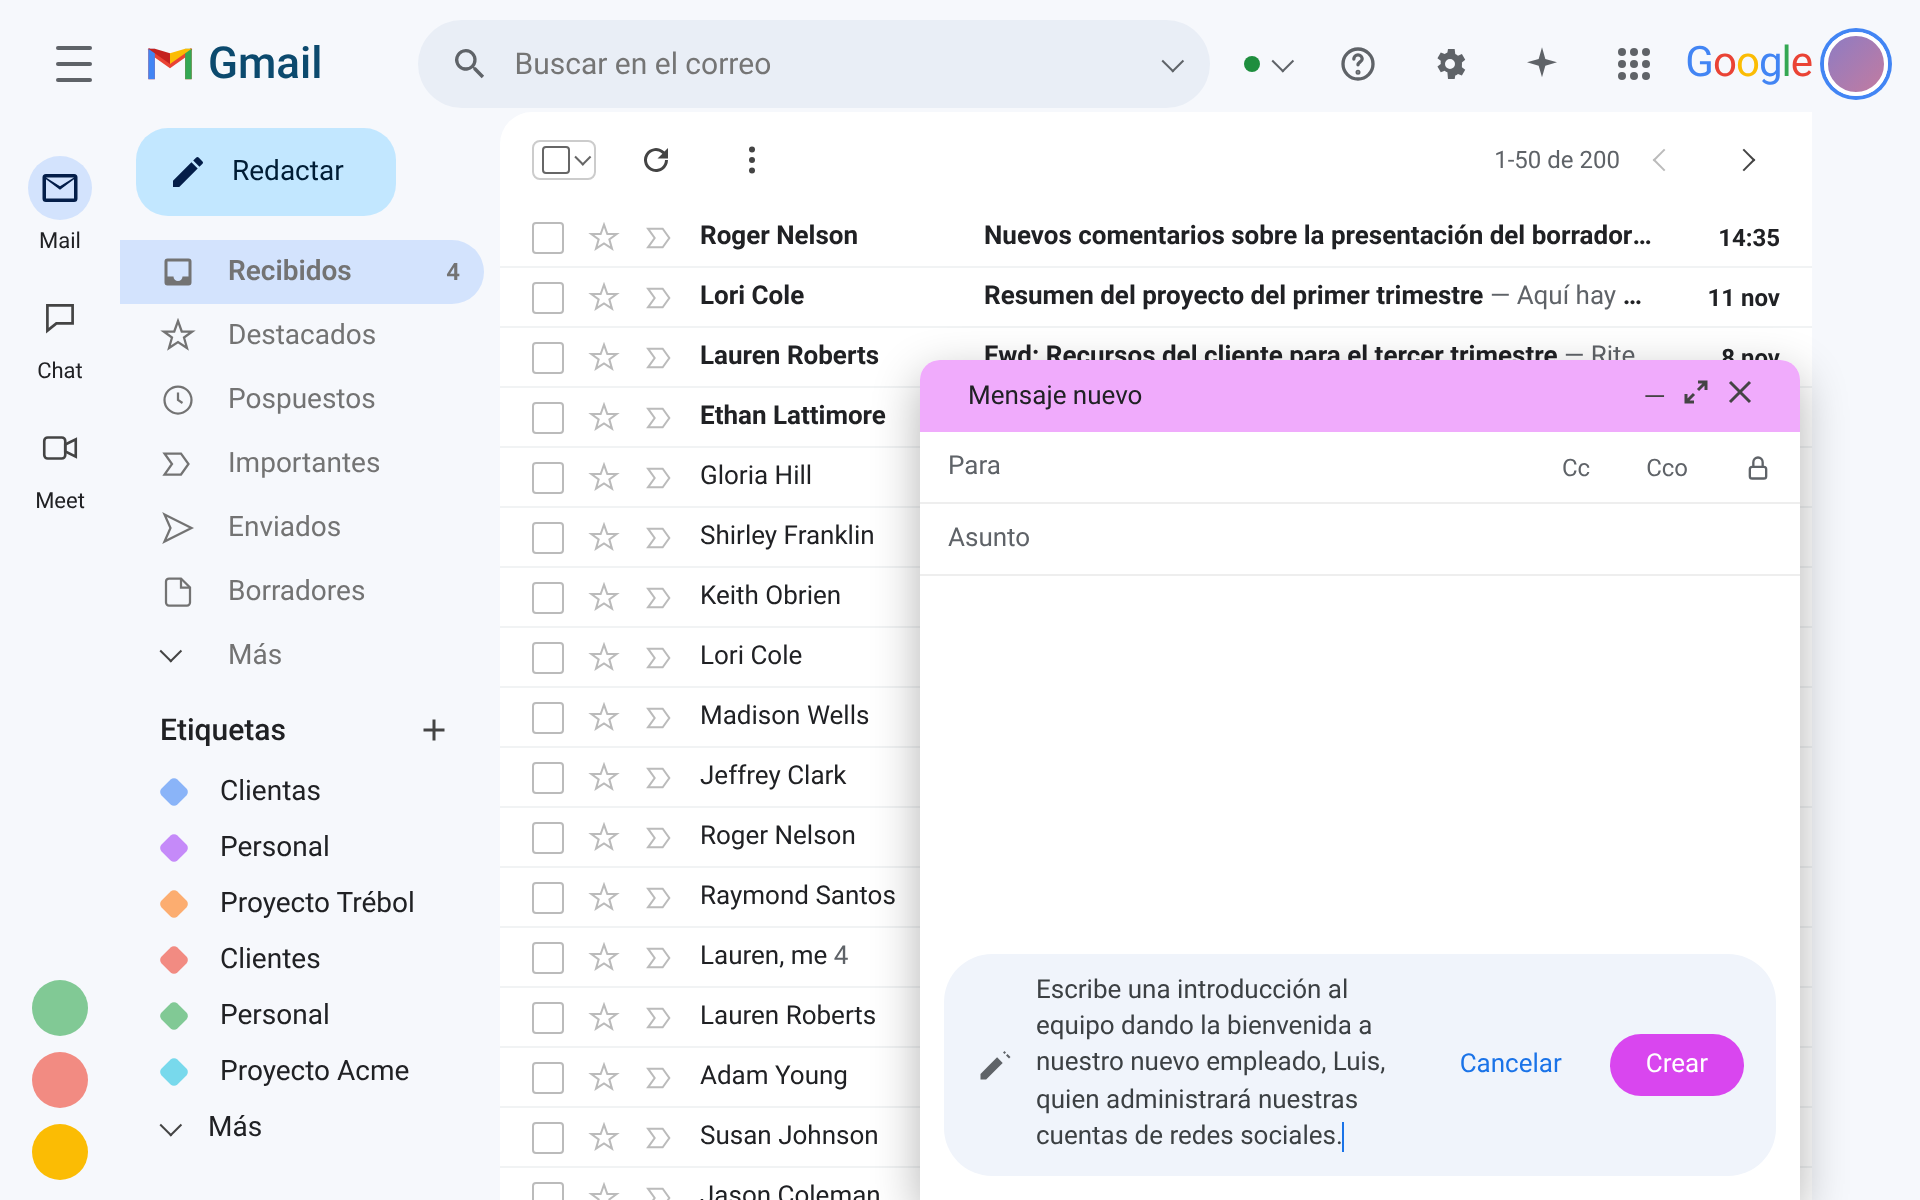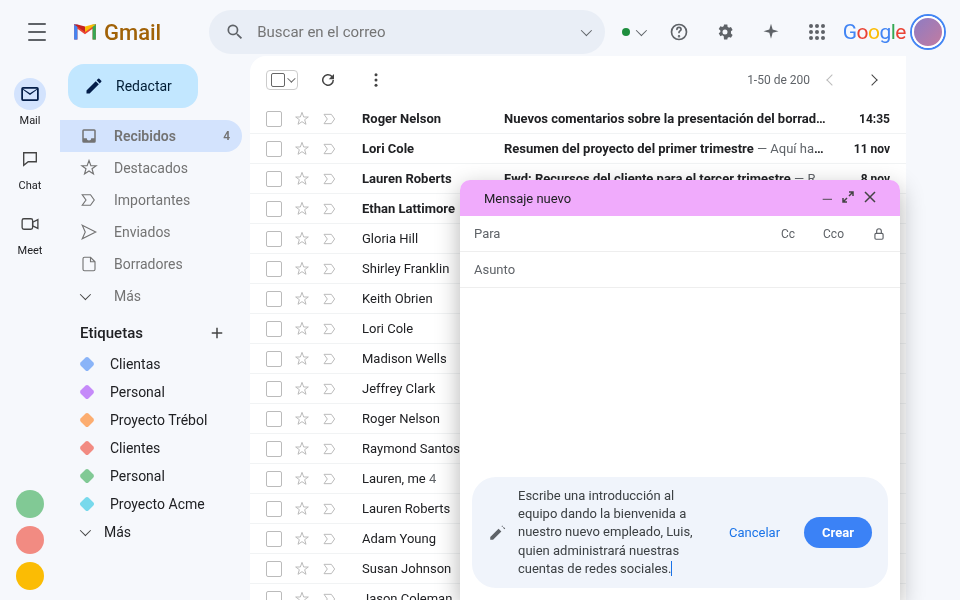--- a/index.html
+++ b/index.html
@@ -3,21 +3,21 @@
 <meta charset="utf-8">
 <style>
 * { margin:0; padding:0; box-sizing:border-box; font-family:'Google Sans',Roboto,Arial,sans-serif; }
 body { width:960px; height:600px; background:#f6f8fc; overflow:hidden; position:relative; color:#202124; font-size:14px; }
 
 
 .header { height:64px; display:flex; align-items:center; padding:0 16px; gap:8px; }
 .burger { width:24px; height:24px; padding:12px; box-sizing:content-box; cursor:pointer; display:flex; flex-direction:column; justify-content:space-around; }
 .burger span { height:2px; background:#5f6368; border-radius:1px; width:18px; }
 .logo { display:flex; align-items:center; gap:6px; margin-right:40px; }
-.logo-m { font-size:22px; font-weight:500; color:#a16207; }
+.logo-m { font-size:22px; font-weight:500; color:#0c4a6e; }
 .search { flex:1; max-width:420px; height:44px; background:#e9eef6; border-radius:22px; display:flex; align-items:center; padding:0 16px; gap:12px; color:#5f6368; }
 .search input { border:none; background:transparent; flex:1; font-size:15px; outline:none; color:#202124; }
 .hdr-icons { display:flex; align-items:center; gap:6px; margin-left:auto; }
 .hicon { width:40px; height:40px; border-radius:50%; display:flex; align-items:center; justify-content:center; cursor:pointer; color:#5f6368; }
 .status-dot { width:8px; height:8px; border-radius:50%; background:#1e8e3e; }
 .google-word { font-size:21px; letter-spacing:-.5px; }
 .google-word span:nth-child(1){color:#4285f4}.google-word span:nth-child(2){color:#ea4335}.google-word span:nth-child(3){color:#fbbc04}.google-word span:nth-child(4){color:#4285f4}.google-word span:nth-child(5){color:#34a853}.google-word span:nth-child(6){color:#ea4335}
 .avatar { width:32px; height:32px; border-radius:50%; background:linear-gradient(135deg,#8e7cc3,#c27ba0); border:2px solid #fff; box-shadow:0 0 0 2px #4285f4; }
 
 
@@ -43,21 +43,21 @@
 .main { position:absolute; left:250px; right:54px; top:56px; bottom:0; background:#fff; border-radius:16px 0 0 0; overflow:hidden; }
 .toolbar { height:48px; display:flex; align-items:center; padding:0 16px; gap:12px; }
 .tb-sel { display:flex; align-items:center; gap:2px; border:1px solid #ccc; border-radius:4px; padding:2px 4px; }
 .tb-icon { width:36px; height:36px; border-radius:50%; display:flex; align-items:center; justify-content:center; cursor:pointer; color:#444; }
 .tb-right { margin-left:auto; display:flex; align-items:center; gap:4px; color:#5f6368; font-size:12px; }
 .rows { overflow-y:auto; height:calc(100% - 48px); }
 .row { height:30px; display:flex; align-items:center; padding:0 16px; gap:12px; border-bottom:1px solid #f1f3f4; cursor:pointer; font-size:13px; }
 .row.unread { font-weight:700; }
 .row .chk { width:16px; height:16px; border:1.5px solid #bbb; border-radius:2px; flex-shrink:0; }
 .row .star,.row .imp { color:#bbb; flex-shrink:0; }
-.row .sender { width:130px; flex-shrink:0; overflow:hidden; text-overflow:ellipsis; white-space:nowrap;margin-left:12px; }
+.row .sender { width:130px; flex-shrink:0; overflow:hidden; text-overflow:ellipsis; white-space:nowrap; }
 .row .subject { flex:1; overflow:hidden; text-overflow:ellipsis; white-space:nowrap; }
 .row .subject .preview { color:#5f6368; font-weight:400; }
 .row .date { width:50px; text-align:right; flex-shrink:0; font-size:12px; }
 
 
 .rpanel { position:absolute; right:0; top:56px; bottom:0; width:54px; display:flex; flex-direction:row; align-items:center; padding-top:12px; gap:18px; }
 .ricon { width:20px; height:20px; cursor:pointer; }
 .rpanel-bottom { margin-top:auto; margin-bottom:12px; }
 
 
@@ -66,21 +66,21 @@
 .cw-hdr-icons { margin-left:auto; display:flex; gap:10px; color:#444; }
 .cw-hdr-icons span { cursor:pointer; }
 .cw-field { height:36px; border-bottom:1px solid #eee; display:flex; align-items:center; padding:0 14px; font-size:13px; color:#5f6368; gap:8px; }
 .cw-field .right { margin-left:auto; display:flex; gap:28px; font-size:12px; }
 .cw-body { flex:1; }
 .cw-suggest { margin:8px 12px 12px; background:#f0f4fb; border-radius:24px; padding:10px 16px; display:flex; align-items:center; gap:12px; font-size:13px; color:#3c4043; }
 .cw-suggest .text { flex:1; line-height:1.4; }
 .cw-suggest .cursor { border-right:1.5px solid #1a73e8; animation:blink 1s infinite; }
 @keyframes blink { 50% { opacity:0; } }
 .cw-cancel { color:#1a73e8; cursor:pointer; padding:6px 12px; border-radius:16px; }
-.cw-create { background:#3b82f6; color:#fff; padding:8px 18px; border-radius:18px; cursor:pointer; font-weight:700; }
+.cw-create { background:#d946ef; color:#fff; padding:8px 18px; border-radius:18px; cursor:pointer; font-weight:400; }
 
 .chev { display:inline-block; width:8px; height:8px; border-right:1.5px solid currentColor; border-bottom:1.5px solid currentColor; }
 .chev.down { transform:rotate(45deg) translateY(-2px); }
 .chev.left { transform:rotate(135deg); }
 .chev.right { transform:rotate(-45deg); }
 </style>
 </head>
 <body>
 
 <div class="header">
@@ -193,20 +193,27 @@
             <path d="M19 3H5a2 2 0 00-2 2v14a2 2 0 002 2h14a2 2 0 002-2V5a2 2 0 00-2-2zm0 12h-4a3 3 0 01-6 0H5V5h14v10z"></path>
           </svg></span>
         <span>Recibidos</span>
         <span class="count">4</span>
       </div>
       <div class="nav-item">
         <span class="nicon"><svg width="18" height="18" viewBox="0 0 24 24" fill="none" stroke="currentColor" stroke-width="1.5">
             <path d="M12 2l2.5 7h7l-5.5 4 2 7-6-4-6 4 2-7L2.5 9h7z"></path>
           </svg></span>
         <span>Destacados</span>
+      </div>
+      <div class="nav-item">
+        <span class="nicon"><svg width="18" height="18" viewBox="0 0 24 24" fill="none" stroke="currentColor" stroke-width="1.5">
+            <circle cx="12" cy="12" r="9"></circle>
+            <path d="M12 7v5l3 2"></path>
+          </svg></span>
+        <span>Pospuestos</span>
       </div>
       <div class="nav-item">
         <span class="nicon"><svg width="18" height="18" viewBox="0 0 24 24" fill="none" stroke="currentColor" stroke-width="1.5">
             <path d="M3 5h11l5 7-5 7H3l5-7z"></path>
           </svg></span>
         <span>Importantes</span>
       </div>
       <div class="nav-item">
         <span class="nicon"><svg width="18" height="18" viewBox="0 0 24 24" fill="none" stroke="currentColor" stroke-width="1.5">
             <path d="M3 3l18 9-18 9 4-9z"></path>

